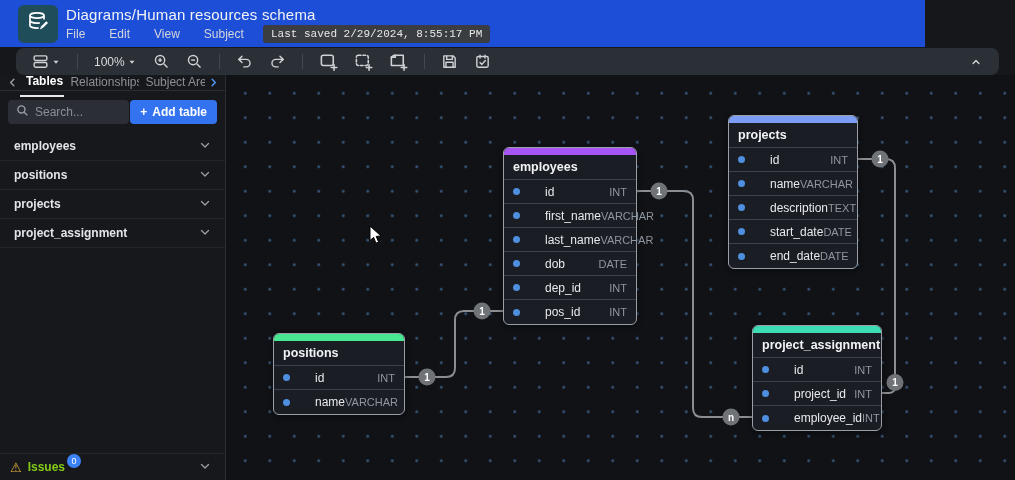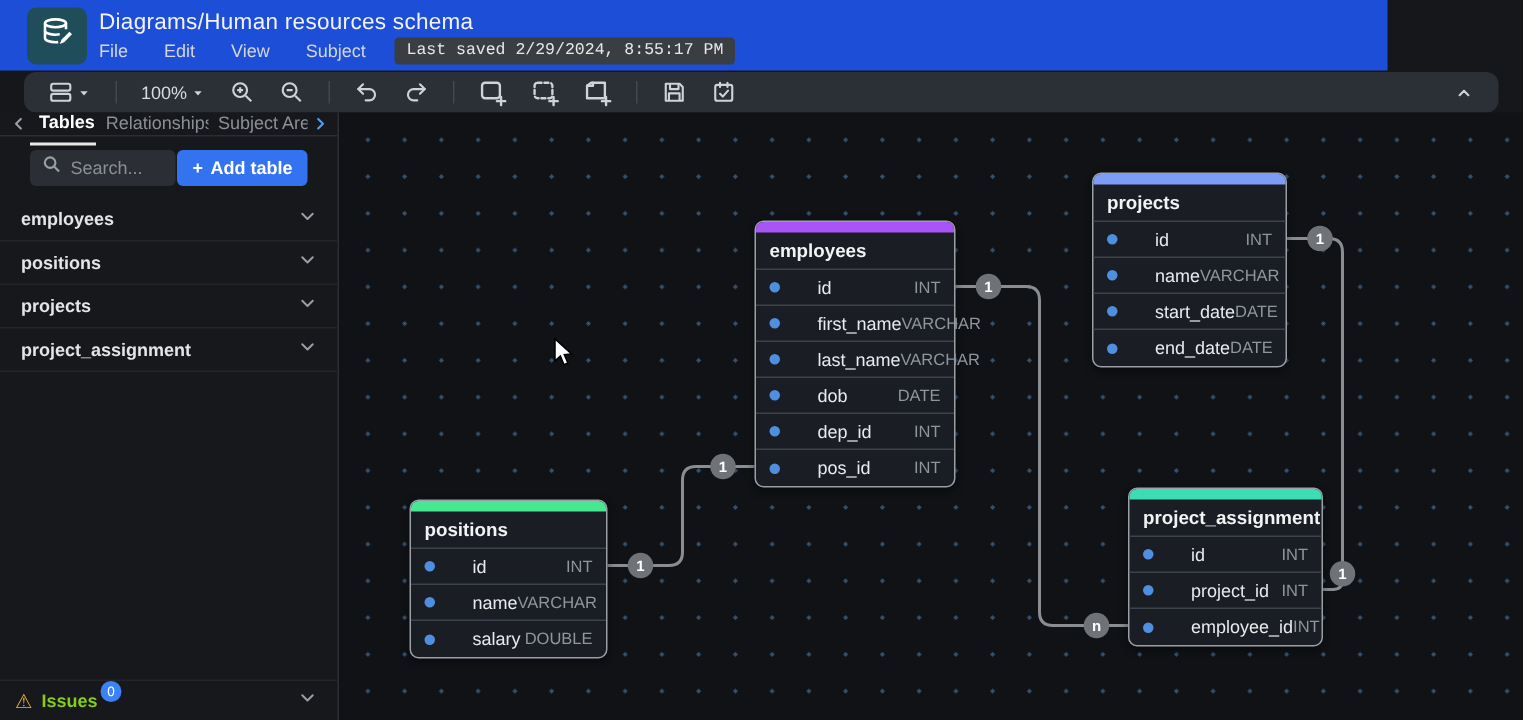--- a/index.html
+++ b/index.html
@@ -25,21 +25,21 @@
   .zoom-text { font-size:12px; color:#d8dade; }
   .toolbar-collapse { margin-left:auto; }
 
   
   .sidebar { position:absolute; left:0; top:75px; width:226px; height:405px; background:#17181c;
              border-right:1px solid #2a2d33; }
   .tabbar { display:flex; align-items:center; height:16px; border-bottom:1px solid #2b2d32; padding:0 4px; }
   .tab { font-size:12px; color:#8b8f96; padding:6px 6px 7px; white-space:nowrap; overflow:hidden; cursor:pointer; }
   .tab.active { color:#ffffff; font-weight:bold; border-bottom:2px solid #e8e8e8; }
   .tab-arrow { width:16px; display:flex; justify-content:center; cursor:pointer; flex:none; }
-  .search-row { display:flex; align-items:center; gap:1px; padding:9px 20px 8px; }
+  .search-row { display:flex; align-items:center; gap:1px; padding:9px 8px 8px; }
   .search-box { flex:1; display:flex; align-items:center; gap:6px; background:#2b2f35; border-radius:4px;
                 height:24px; padding:0 8px; }
   .search-box input { background:transparent; border:none; outline:none; color:#cfd2d6; font-size:12px; width:100%;
                       font-family:"Liberation Sans", sans-serif; }
   .search-box input::placeholder { color:#8b8f96; }
   .add-table-btn { background:#3373f0; color:#fff; font-size:12px; font-weight:bold; height:24px;
                    border:none; border-radius:4px; padding:0 10px; display:flex; align-items:center; gap:5px;
                    cursor:pointer; font-family:"Liberation Sans", sans-serif; }
   .tlist-item { display:flex; align-items:center; justify-content:space-between; height:29px; padding:0 14px 0 14px;
                 border-bottom:1px solid #232529; cursor:pointer; }
@@ -351,20 +351,25 @@
           <span class="field-name">id</span>
           <span class="field-type">INT</span>
         </div>
         <div class="tbl-row">
           <span class="field-dot"></span>
           <span class="field-name">name</span>
           <span class="field-type">VARCHAR</span>
         </div>
         <div class="tbl-row">
           <span class="field-dot"></span>
+          <span class="field-name">description</span>
+          <span class="field-type">TEXT</span>
+        </div>
+        <div class="tbl-row">
+          <span class="field-dot"></span>
           <span class="field-name">start_date</span>
           <span class="field-type">DATE</span>
         </div>
         <div class="tbl-row">
           <span class="field-dot"></span>
           <span class="field-name">end_date</span>
           <span class="field-type">DATE</span>
         </div>
       </div>
       <div class="db-table" style="left: 47px; top: 258px; width: 132px;">
@@ -372,25 +377,20 @@
         <div class="tbl-header">positions</div>
         <div class="tbl-row">
           <span class="field-dot"></span>
           <span class="field-name">id</span>
           <span class="field-type">INT</span>
         </div>
         <div class="tbl-row">
           <span class="field-dot"></span>
           <span class="field-name">name</span>
           <span class="field-type">VARCHAR</span>
-        </div>
-        <div class="tbl-row">
-          <span class="field-dot"></span>
-          <span class="field-name">salary</span>
-          <span class="field-type">DOUBLE</span>
         </div>
       </div>
       <div class="db-table" style="left: 526px; top: 250px; width: 130px;">
         <div class="color-bar" style="background: rgb(60, 220, 180);"></div>
         <div class="tbl-header">project_assignment</div>
         <div class="tbl-row">
           <span class="field-dot"></span>
           <span class="field-name">id</span>
           <span class="field-type">INT</span>
         </div>

